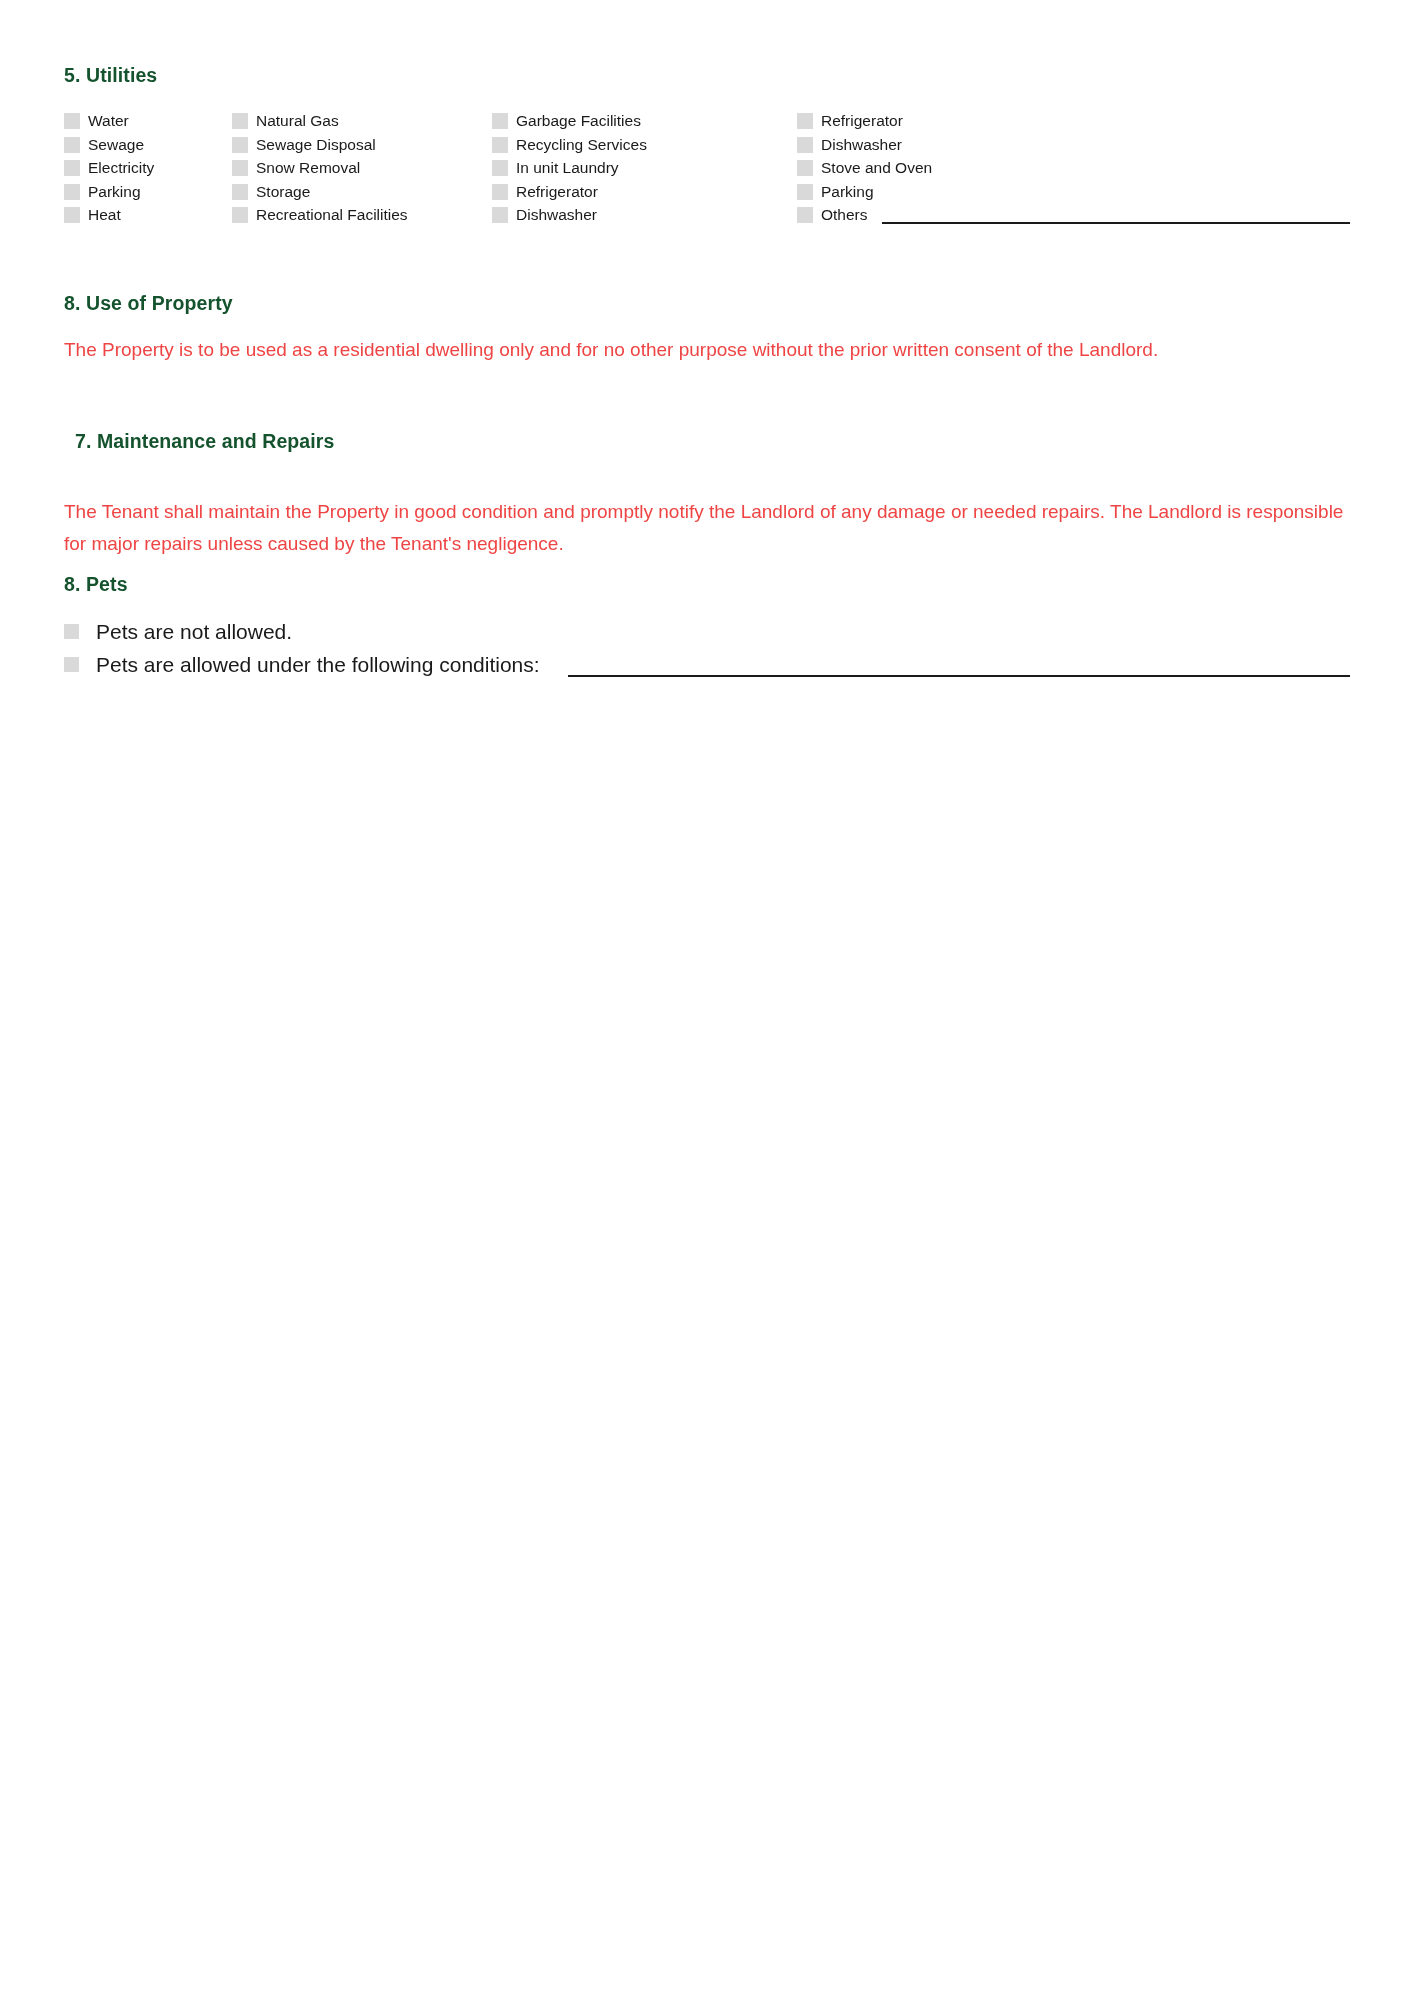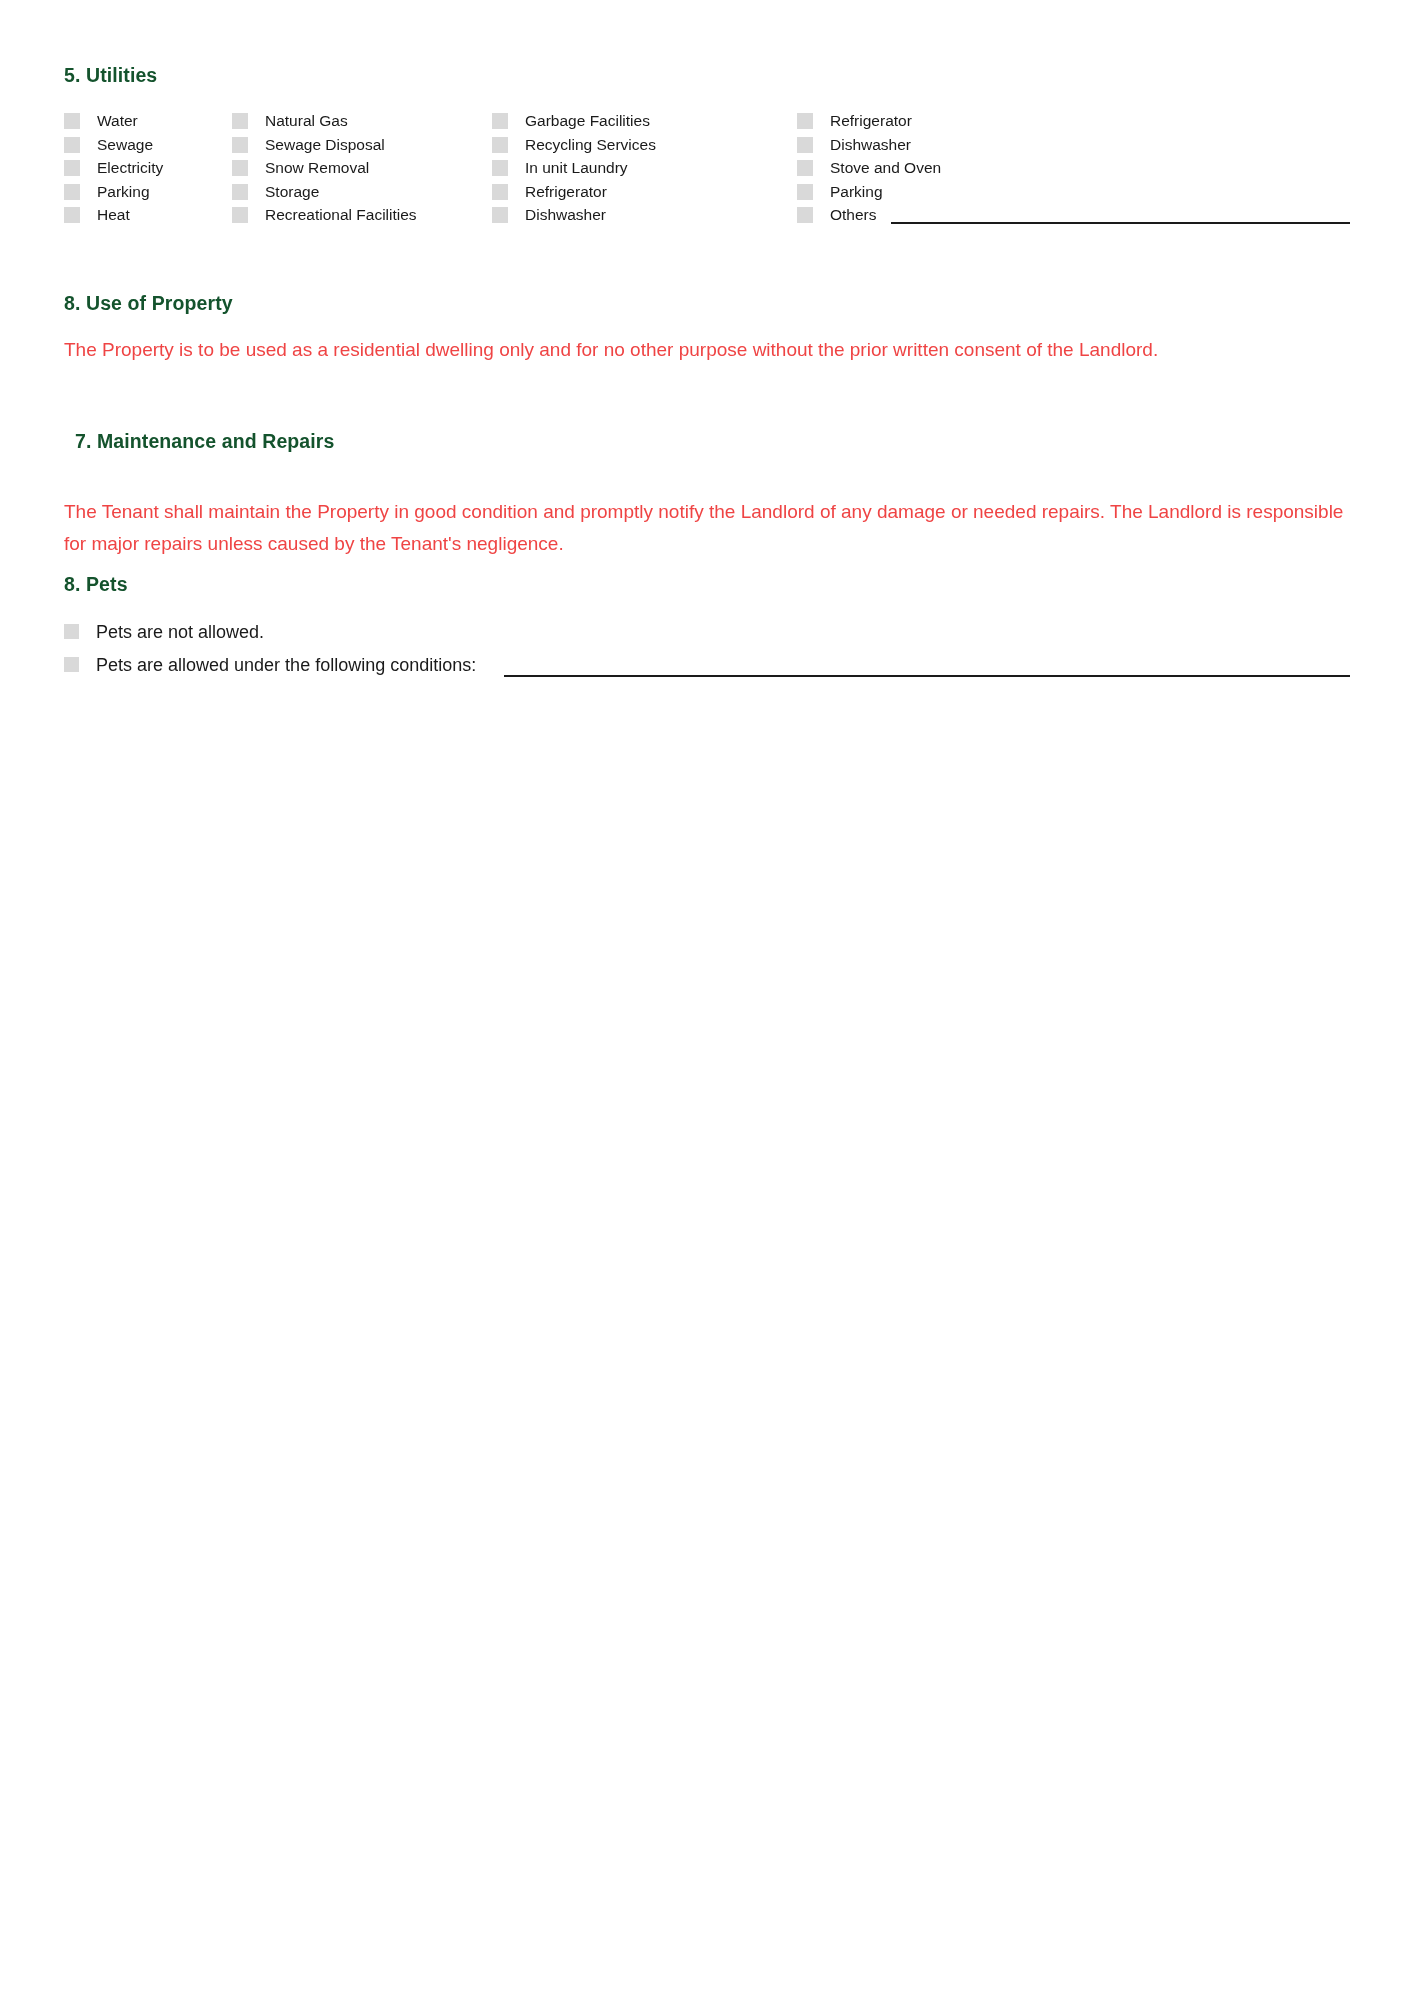--- a/index.html
+++ b/index.html
@@ -71,21 +71,21 @@
   }
   .util-cell {
     display: flex;
     align-items: flex-start;
     height: 23.5px;
   }
   .util-label {
     font-size: 15.5px;
     line-height: 22px;
     color: #1a1a1a;
-    margin-left: 17px;
+    margin-left: 8px;
     white-space: nowrap;
   }
   .util-cell.with-rule .util-label { margin-right: 14px; }
 
   .inline-rule {
     flex: 1 1 auto;
     height: 0;
     border-bottom: 2px solid #1a1a1a;
     align-self: flex-end;
     margin-bottom: 4px;
@@ -107,21 +107,21 @@
     left: 64px;
     top: 618px;
     width: 1286px;
   }
   .pet-row {
     display: flex;
     align-items: flex-start;
     height: 33px;
   }
   .pet-label {
-    font-size: 18px;
+    font-size: 21px;
     line-height: 28px;
     color: #1a1a1a;
     margin-left: 17px;
     white-space: nowrap;
   }
   .pet-row .inline-rule {
     margin-left: 28px;
     margin-bottom: 7px;
   }
 </style>

